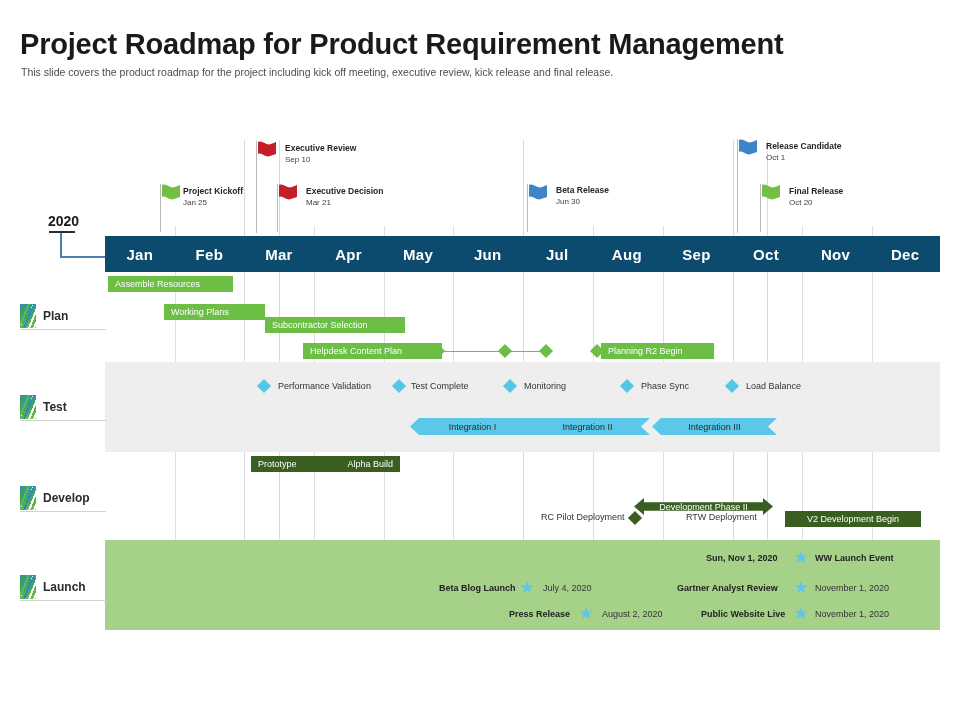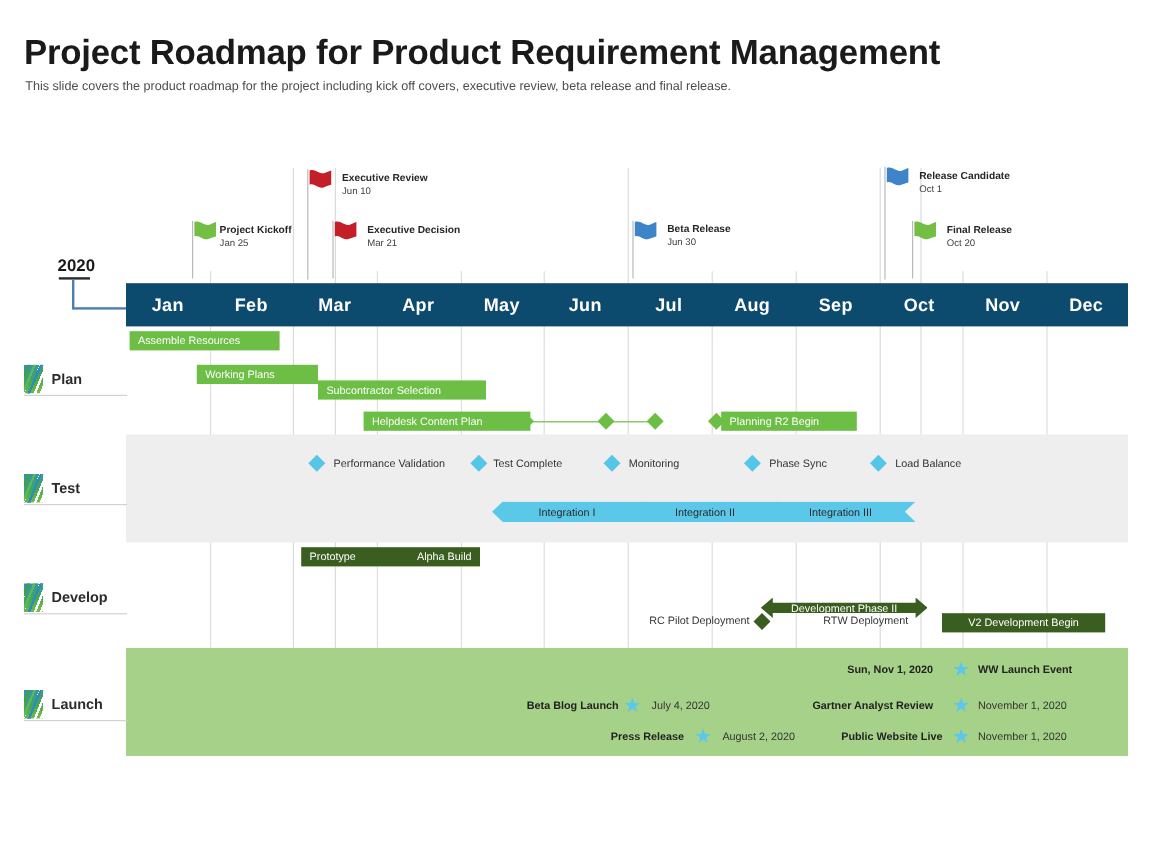--- a/index.html
+++ b/index.html
@@ -124,21 +124,21 @@
     position:absolute;width:16px;height:16px;color:#5bc8ea;font-size:17px;
     line-height:16px;text-align:center;
   }
 </style>
 </head>
 <body>
 
 <div class="slide">
 
   <div class="title">Project Roadmap for Product Requirement Management</div>
-  <div class="subtitle">This slide covers the product roadmap for the project including kick off covers, executive review, beta release and final release.</div>
+  <div class="subtitle">This slide covers the product roadmap for the project including kick off meeting, executive review, kick release and final release.</div>
 
   <div class="gridline tall" style="left:244px;"></div>
   <div class="gridline tall" style="left:279px;"></div>
   <div class="gridline tall" style="left:733px;"></div>
   <div class="gridline tall" style="left:767px;"></div>
   <div class="gridline tall" style="left:523px;"></div>
   <div class="gridline" style="left:175px;"></div>
   <div class="gridline" style="left:314px;"></div>
   <div class="gridline" style="left:384px;"></div>
   <div class="gridline" style="left:453px;"></div>
@@ -156,21 +156,21 @@
   <div class="flag-title" style="left:183px;top:186px;">Project Kickoff</div>
   <div class="flag-date" style="left:183px;top:198px;">Jan 25</div>
 
   <div class="flagwrap" style="left:256px;top:141px;">
     <div class="flagpole" style="height:92px;"></div>
     <svg class="flagcloth" viewBox="0 0 20 20">
       <path d="M1 1 C6 -1, 9 5, 14 3 C17 2, 18 1, 19 1 L19 13 C18 13, 16 14, 13 15 C8 17, 5 11, 1 13 Z" fill="#c41e28"></path>
     </svg>
   </div>
   <div class="flag-title" style="left:285px;top:143px;">Executive Review</div>
-  <div class="flag-date" style="left:285px;top:155px;">Jun 10</div>
+  <div class="flag-date" style="left:285px;top:155px;">Sep 10</div>
 
   <div class="flagwrap" style="left:277px;top:184px;">
     <div class="flagpole" style="height:48px;"></div>
     <svg class="flagcloth" viewBox="0 0 20 20">
       <path d="M1 1 C6 -1, 9 5, 14 3 C17 2, 18 1, 19 1 L19 13 C18 13, 16 14, 13 15 C8 17, 5 11, 1 13 Z" fill="#c41e28"></path>
     </svg>
   </div>
   <div class="flag-title" style="left:306px;top:186px;">Executive Decision</div>
   <div class="flag-date" style="left:306px;top:198px;">Mar 21</div>
 
@@ -284,21 +284,21 @@
 
   <div class="dia blue" style="left:727px;top:381px;"></div>
   <div class="marker-text" style="left:746px;top:381px;">Load Balance</div>
 
   <div class="chev" style="left:410px;top:418px;width:125px;">
     <span>Integration I</span>
   </div>
   <div class="chev" style="left:525px;top:418px;width:125px;">
     <span>Integration II</span>
   </div>
-  <div class="chev" style="left:638px;top:418px;width:125px;">
+  <div class="chev" style="left:652px;top:418px;width:125px;">
     <span>Integration III</span>
   </div>
 
   <div class="bar darkgreen label-split" style="left:251px;top:456px;width:135px;">
     <span>Prototype</span>
     <span>Alpha Build</span>
   </div>
   <div class="darrow" style="left:634px;top:498px;width:139px;">
     <span>Development Phase II</span>
   </div>

